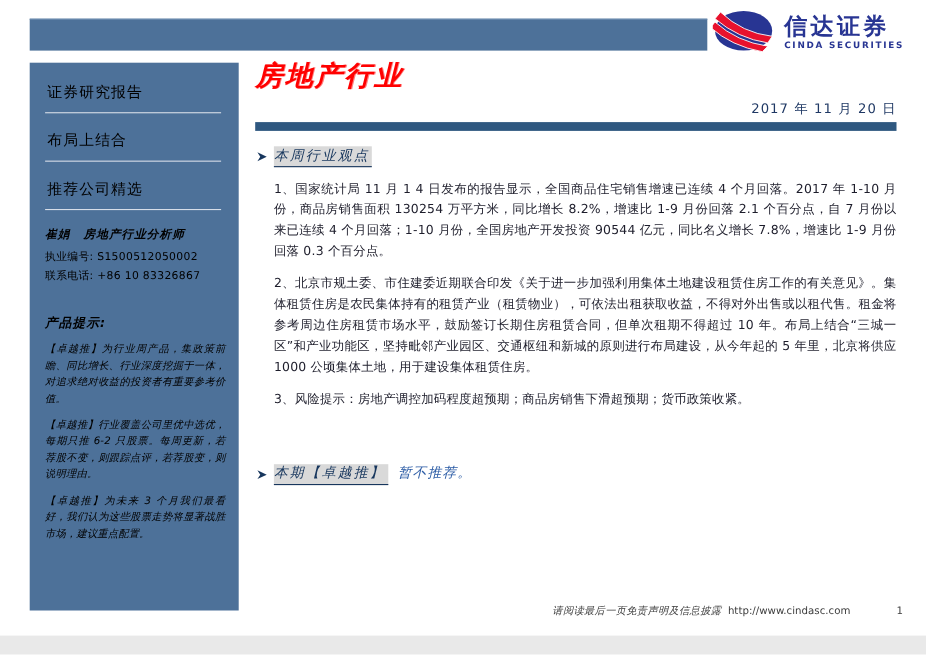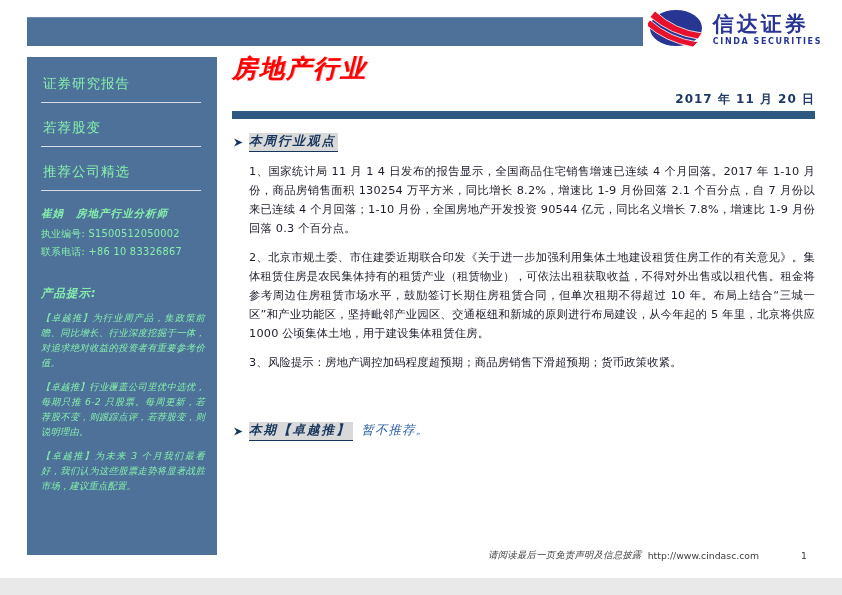--- a/index.html
+++ b/index.html
@@ -15,21 +15,21 @@
   }
   .logo{
     position:absolute; right:20px; top:8px; display:flex; align-items:center; gap:9px;
   }
   .logo-text{display:flex; flex-direction:column; line-height:1;}
   .logo-cn{font-size:21px; font-weight:bold; color:#283593; letter-spacing:3px;}
   .logo-en{font-size:8px; font-weight:bold; color:#283593; letter-spacing:1.6px; margin-top:3px;}
   
   .sidebar{
     position:absolute; left:27px; top:57px; width:190px; height:498px;
-    background:#4d7199; color:#86efac; box-sizing:border-box; padding:12px 12px 10px 14px;
+    background:#4d7199; color:#000000; box-sizing:border-box; padding:12px 12px 10px 14px;
   }
   .side-menu-item{
     font-size:13.5px; letter-spacing:1px; padding:6px 0 9px 2px; margin:0 4px 10px 0;
     border-bottom:1px solid #d7dee8; font-weight:500;
   }
   .analyst{margin-top:14px; line-height:16px;}
   .analyst-name-row{font-weight:bold; font-style:italic; font-size:10.5px; letter-spacing:1px; margin-bottom:5px;}
   .analyst-role{margin-left:12px;}
   .analyst-line{font-size:9.8px; letter-spacing:.3px; margin-bottom:1.5px;}
   .product-tips-heading{font-size:11.5px; font-weight:bold; font-style:italic; letter-spacing:1px; margin-top:26px;}
@@ -38,37 +38,37 @@
   .company-line{font-size:8.6px; line-height:12.5px; letter-spacing:.2px;}
   .company-line.en{font-style:normal;}
   .company-line.zip{margin-top:7px;}
   
   .main{position:absolute; left:232px; top:55px; width:583px;}
   .report-title{
     font-size:25px; font-weight:bold; font-style:italic; color:#ff0000;
     letter-spacing:2px; line-height:28px;
     text-shadow:1px 0 0 #ff8080;
   }
-  .date-row{text-align:right; font-size:12px; font-weight:bold; color:#1f3864; margin-top:8px; letter-spacing:1px;}
+  .date-row{text-align:right; font-size:12px; font-weight:normal; color:#1f3864; margin-top:8px; letter-spacing:1px;}
   .main-divider{height:8px; background:#2f5880; margin-top:3px;}
   .section{position:relative; padding-left:17px; margin-top:11px;}
   .bullet{position:absolute; left:1px; top:3px; width:11px; height:11px;}
   .sec-heading{
-    display:inline-block; font-size:12.5px; font-weight:bold; font-style:italic; color:#17365d;
+    display:inline-block; font-size:12.5px; font-weight:normal; font-style:italic; color:#17365d;
     background:#d9d9d9; border-bottom:1.5px solid #17365d; letter-spacing:2px; padding:0 2px 1px 0;
   }
   .body-para{
     font-size:11.3px; line-height:19px; color:#1d1d2b; text-align:justify;
     margin:10px 0 0 0; letter-spacing:.2px;
   }
   .reco-note{font-size:12.5px; font-style:italic; color:#2d5da6; letter-spacing:1px; margin-left:4px;}
   .section-reco{margin-top:47px;}
   
   .footer{
-    position:absolute; left:236px; bottom:16px; width:583px;
+    position:absolute; left:250px; bottom:16px; width:583px;
     display:flex; align-items:center; font-size:9.3px; color:#3d3d3d;
   }
   .footer-group{margin-left:auto; display:flex; gap:6px; align-items:center;}
   .footer-disclaimer{font-style:italic; letter-spacing:.3px;}
   .footer-url{color:#3d3d3d; text-decoration:none;}
   .footer-page{margin-left:42px; margin-right:12px;}
 </style>
 </head>
 <body>
 
@@ -85,21 +85,21 @@
       </svg>
     </span>
     <span class="logo-text">
       <span class="logo-cn">信达证券</span>
       <span class="logo-en">CINDA SECURITIES</span>
     </span>
   </div>
 
   <aside class="sidebar">
     <div class="side-menu-item">证券研究报告</div>
-    <div class="side-menu-item">若荐股变</div>
+    <div class="side-menu-item">布局上结合</div>
     <div class="side-menu-item">推荐公司精选</div>
 
     <div class="analyst">
       <div class="analyst-name-row">
         <span>崔娟</span><span class="analyst-role">房地产行业分析师</span>
       </div>
       <div class="analyst-line">执业编号: S1500512050002</div>
       <div class="analyst-line">联系电话: +86 10 83326867</div>
     </div>
 

